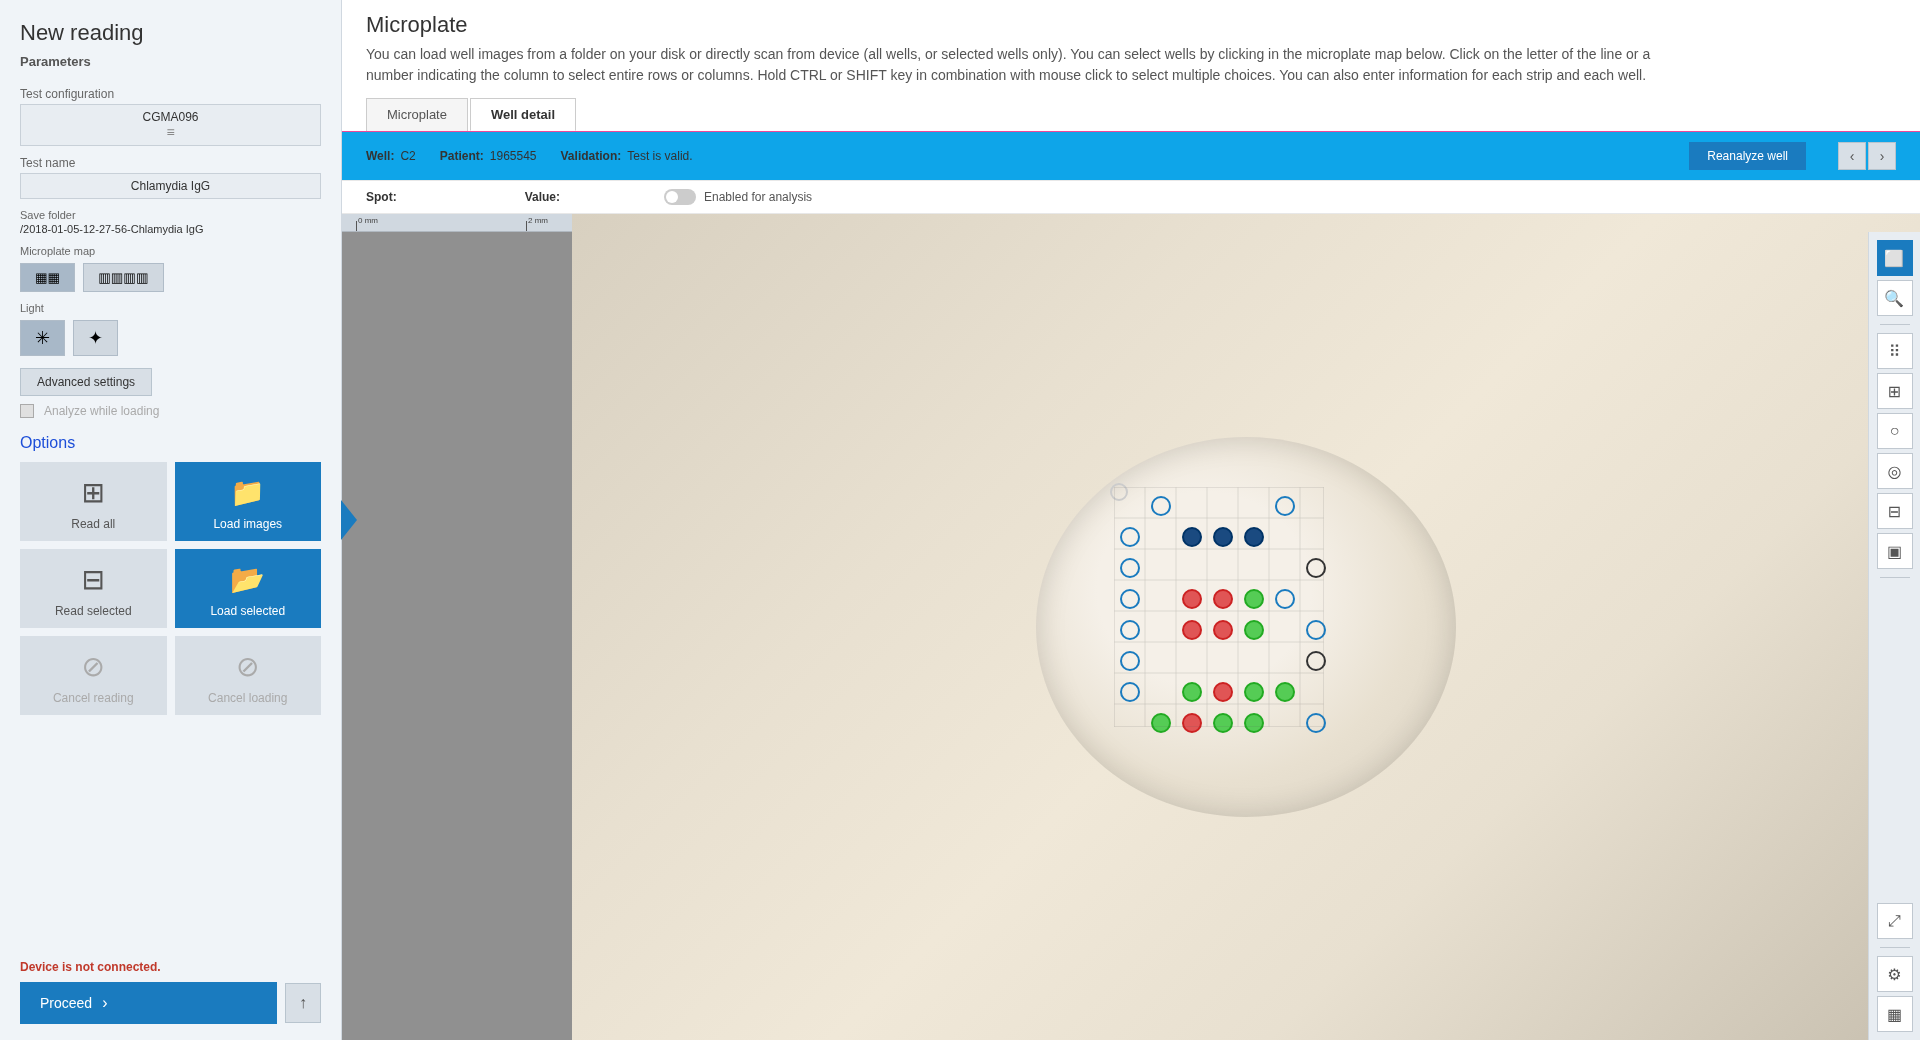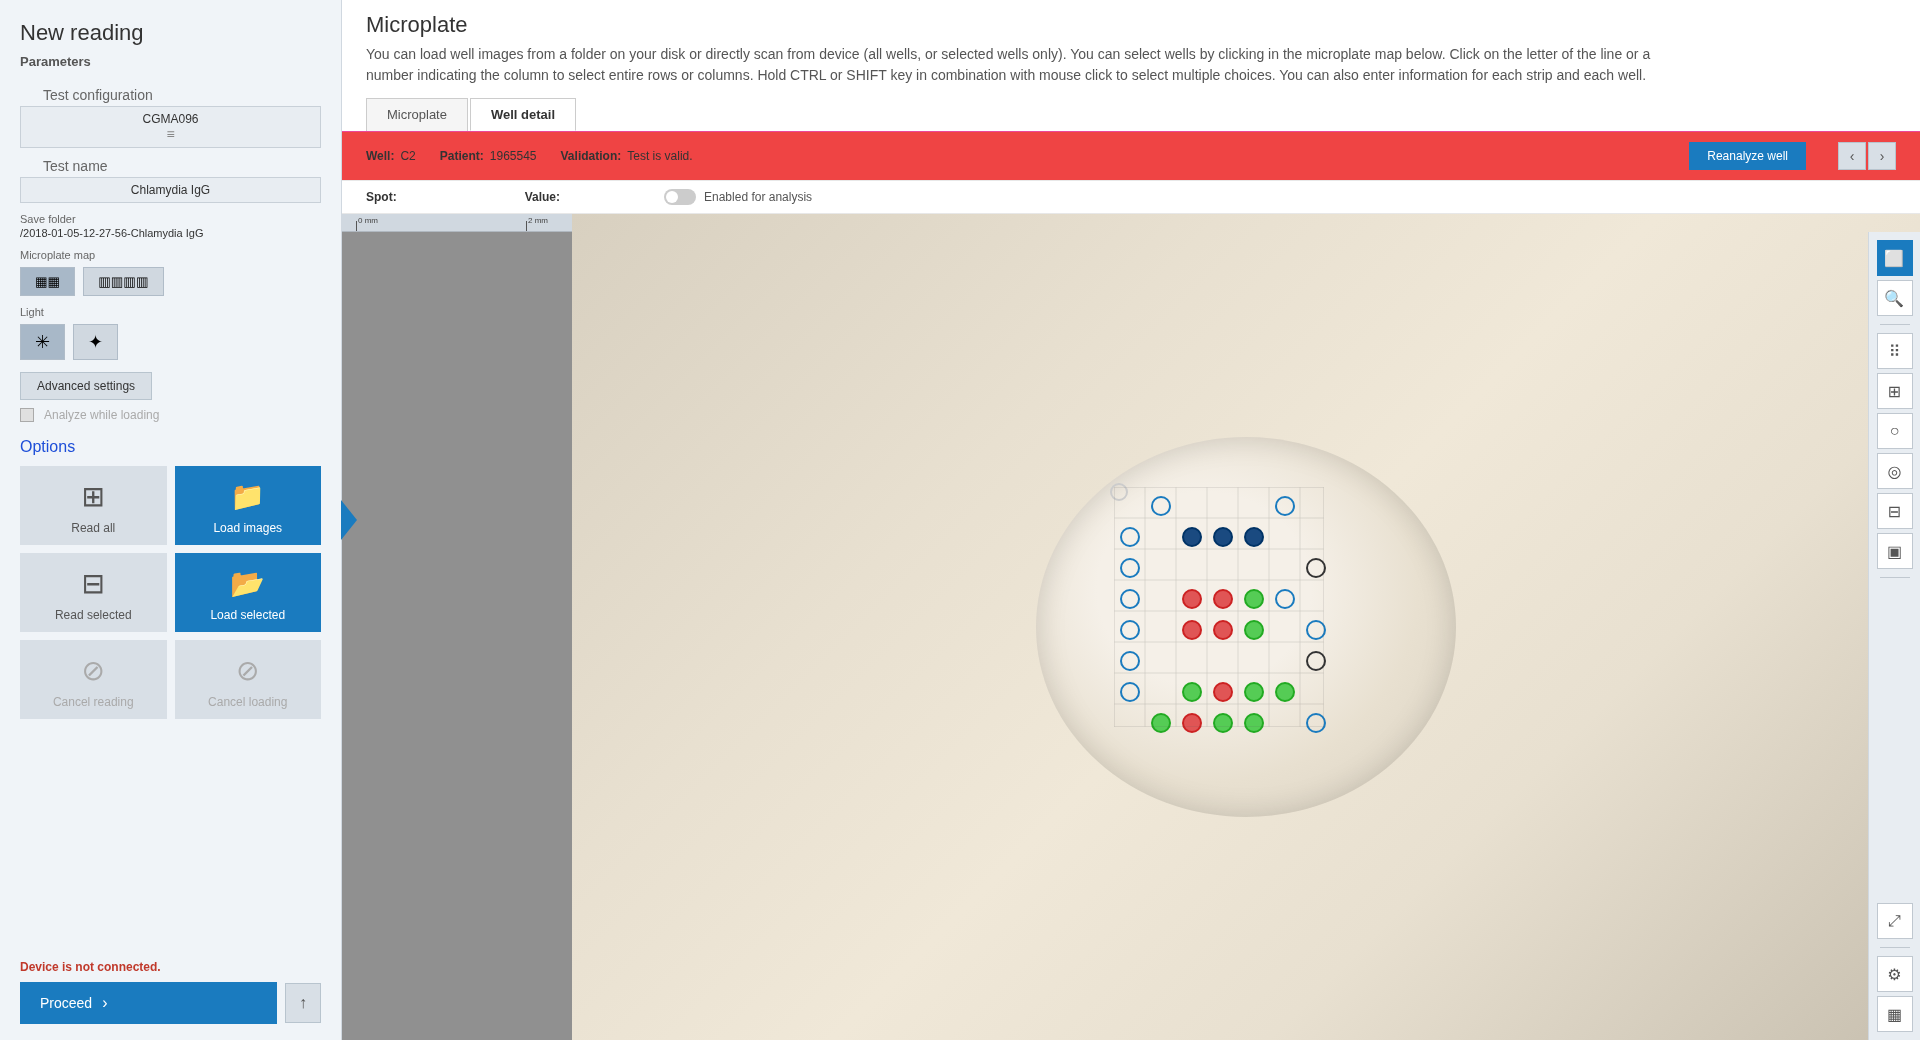--- a/index.html
+++ b/index.html
@@ -97,24 +97,23 @@
       color: #555;
       margin-bottom: 8px;
     }
     .left-panel-content {
       padding: 0 20px;
       overflow-y: auto;
       flex: 1;
     }
 
     .field-label {
-      font-size: 14px;
+      font-size: 12px;
       color: #666;
       margin-bottom: 3px;
-      margin-left: 23px;
     }
     .field-value {
       background: #e8edf2;
       border: 1px solid #c8d0d8;
       padding: 5px 10px;
       font-size: 12px;
       color: #333;
       width: 100%;
       display: flex;
       align-items: center;
@@ -312,21 +311,21 @@
       font-weight: 600;
       border-bottom: 1px solid white;
     }
 
     .well-info-bar {
       display: flex;
       align-items: center;
       padding: 10px 24px;
       border-bottom: 1px solid #e8e8e8;
       gap: 24px;
-      background: #ef4444;
+      background: #0ea5e9;
     }
     .well-info-item {
       display: flex;
       align-items: center;
       gap: 6px;
     }
     .well-info-label { font-weight: 600; font-size: 12px; color: #333; }
     .well-info-value { font-size: 12px; color: #333; }
     .reanalyze-btn {
       margin-left: auto;

